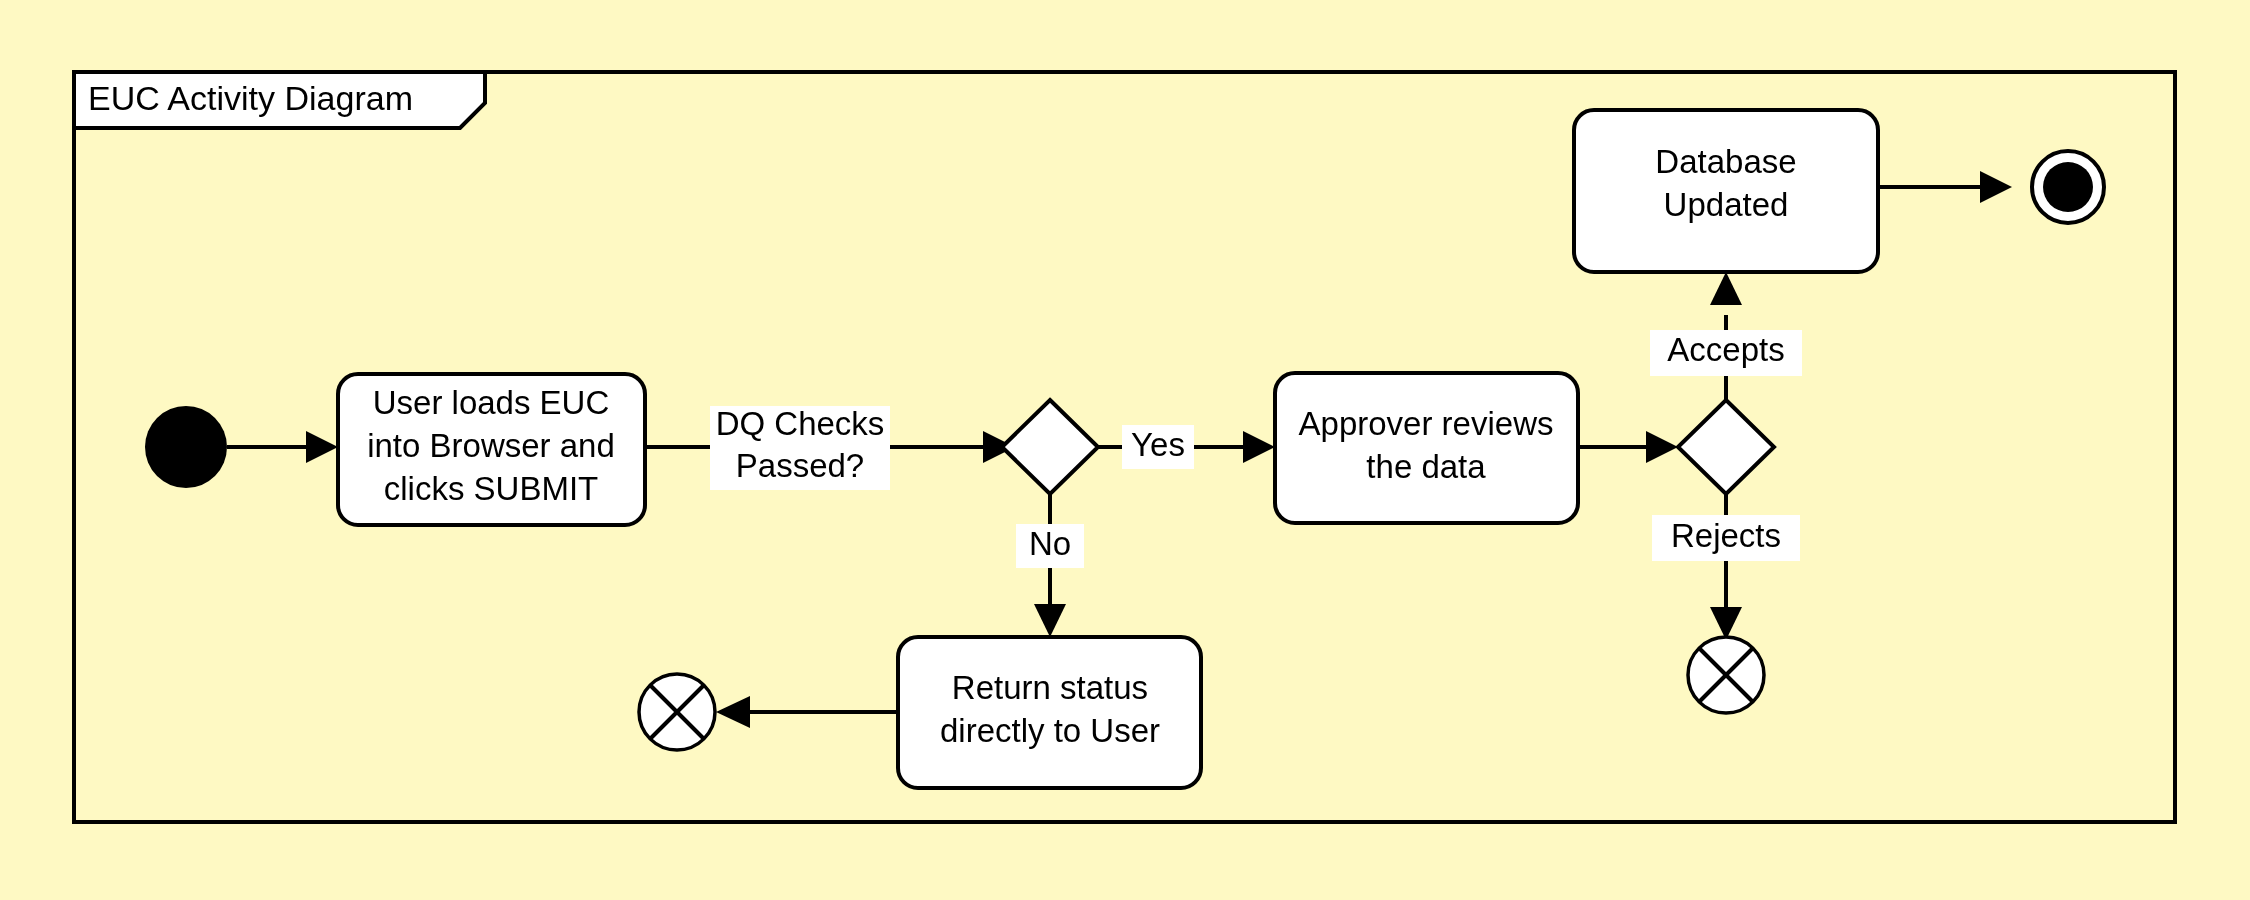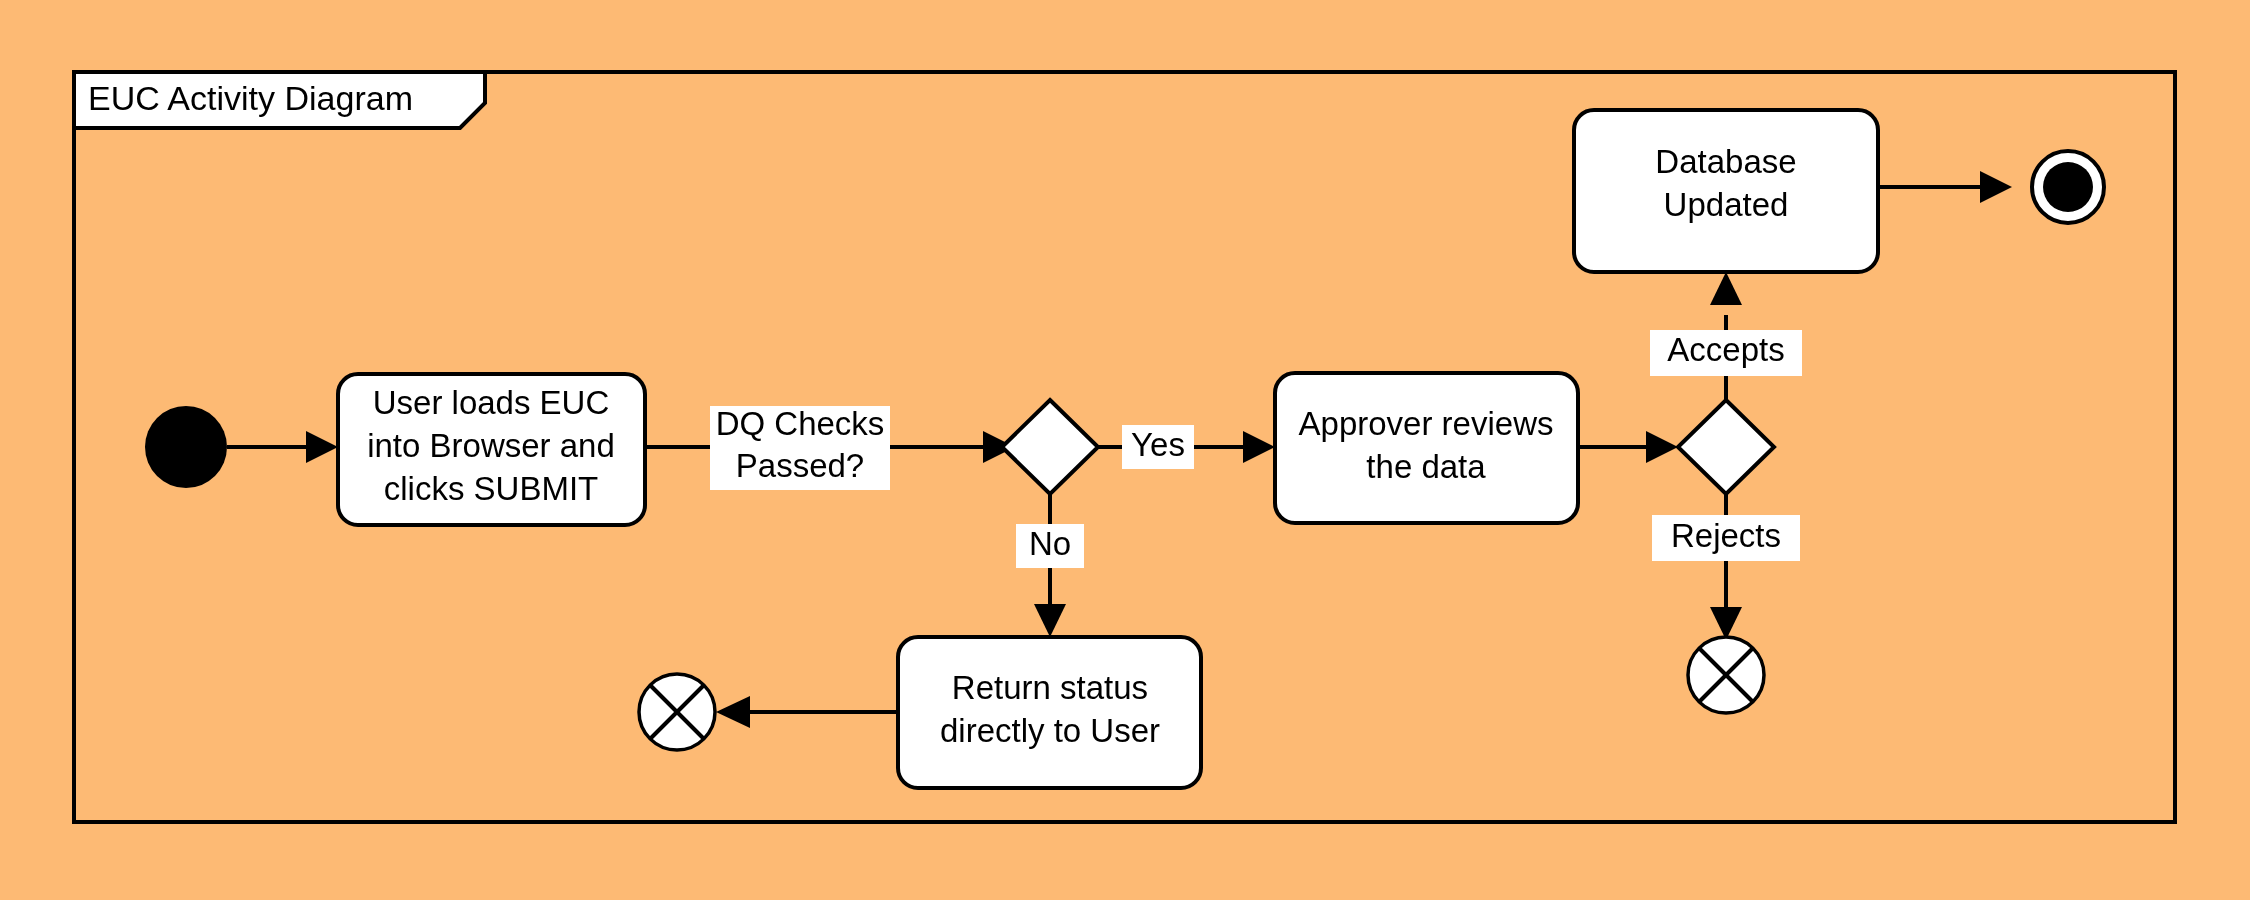--- a/index.html
+++ b/index.html
@@ -11,21 +11,21 @@
   body {
     width: 2250px;
     height: 900px;
     overflow: hidden;
     font-family: "Liberation Sans", sans-serif;
   }
   #canvas {
     position: relative;
     width: 2250px;
     height: 900px;
-    background: #fdba74;
+    background: #fef9c3;
   }
   svg#diagram {
     position: absolute;
     top: 0;
     left: 0;
     width: 2250px;
     height: 900px;
     display: block;
   }
   .node-shape {

